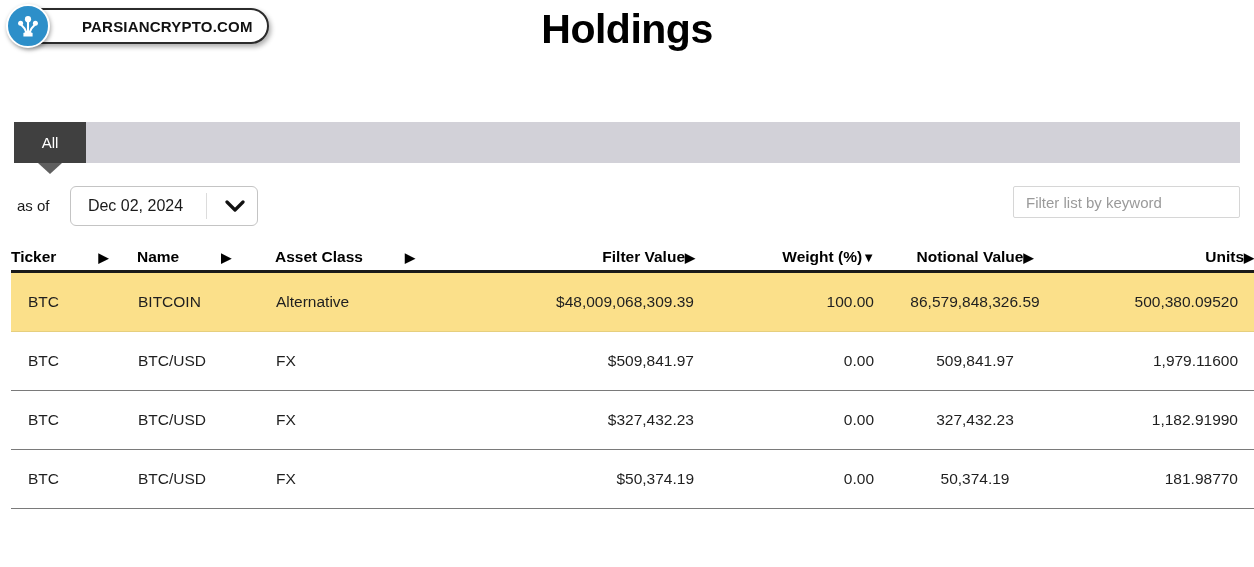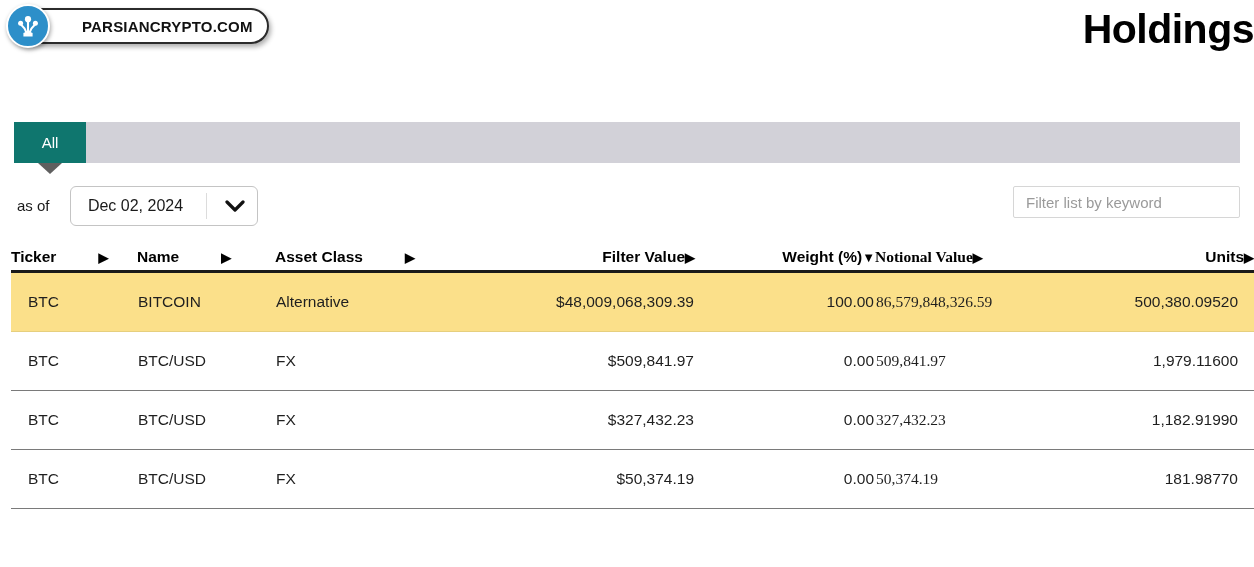--- a/index.html
+++ b/index.html
@@ -54,21 +54,21 @@
     align-items: center;
     justify-content: center;
   }
 
   
   .page-title {
     position: absolute;
     left: 0;
     right: 0;
     top: 6px;
-    text-align: right;
+    text-align: center;
     font-family: "Liberation Sans", sans-serif;
     font-weight: 700;
     font-size: 41px;
     letter-spacing: -0.5px;
     color: #000000;
   }
 
   
   .tab-strip {
     position: absolute;
@@ -77,21 +77,21 @@
     width: 1226px;
     height: 41px;
     background: #d2d1d8;
   }
   .tab-active {
     position: absolute;
     left: 0;
     top: 0;
     width: 72px;
     height: 41px;
-    background: #0f766e;
+    background: #404040;
     color: #ffffff;
     font-size: 15px;
     display: flex;
     align-items: center;
     justify-content: center;
     box-sizing: border-box;
   }
   .tab-pointer {
     position: absolute;
     left: 24px;
@@ -190,21 +190,21 @@
     color: #1f1f1f;
     height: 56px;
     white-space: nowrap;
     border-bottom: 1px solid #7a7a7a;
   }
   .col-ticker   { width: 126px; text-align: left; padding-left: 17px; }
   .col-name     { width: 138px; text-align: left; }
   .col-asset    { width: 200px; text-align: left; }
   .col-market   { width: 220px; text-align: right; }
   .col-weight   { width: 180px; text-align: right; }
-  .col-notional { width: 200px; text-align: left; font-family: Liberation Serif, serif; }
+  .col-notional { width: 200px; text-align: center; }
   .col-units    { width: 179px; text-align: right; padding-right: 16px; }
 
   thead th.col-ticker,
   thead th.col-name,
   thead th.col-asset { text-align: left; }
 
   .sort-caret {
     display: inline-block;
     font-size: 13px;
     line-height: 1;

